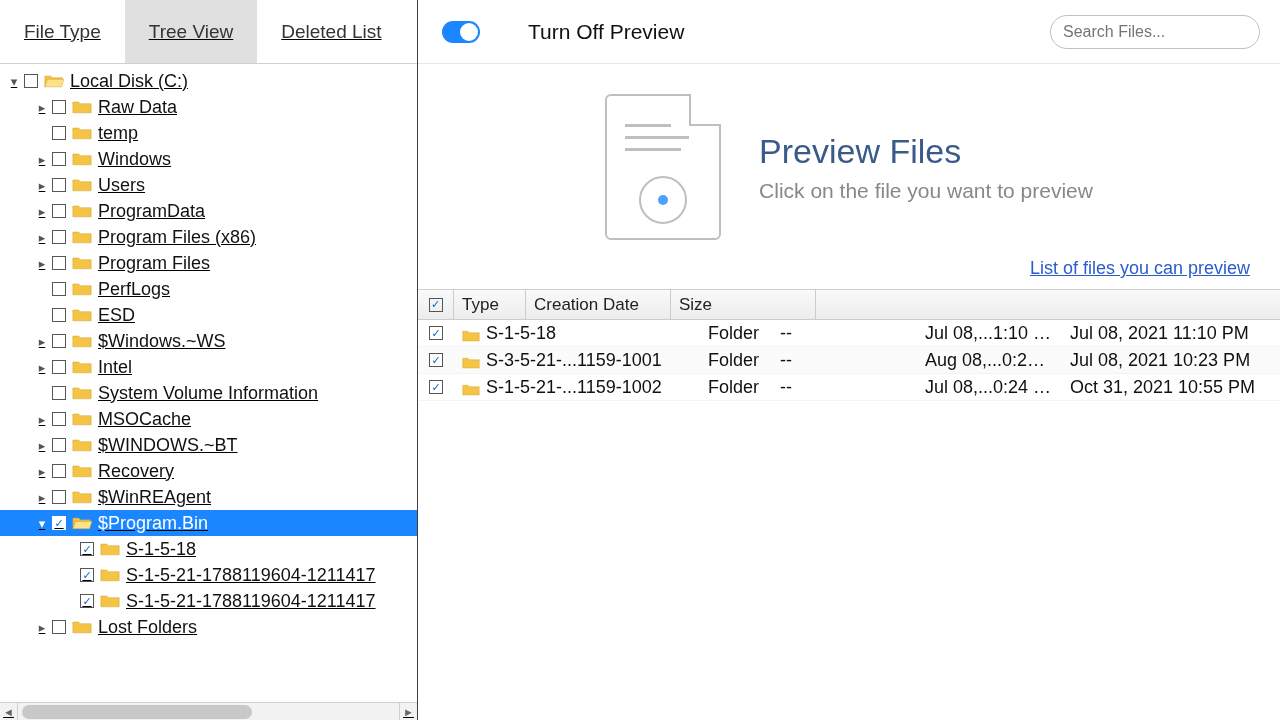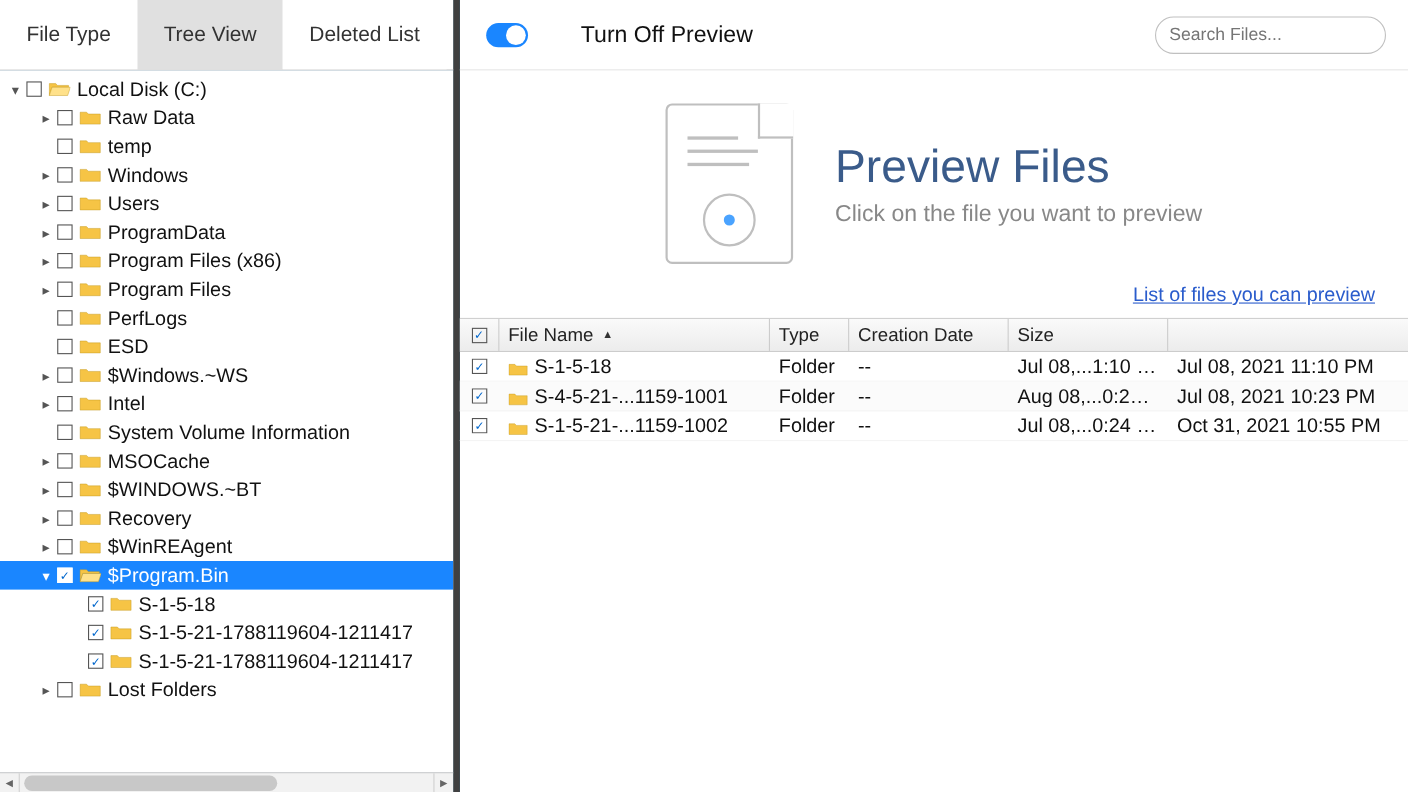--- a/index.html
+++ b/index.html
@@ -1,18 +1,18 @@
 <!DOCTYPE html>
 <html><head>
 <meta charset="utf-8">
 <style>
   * { box-sizing: border-box; margin: 0; padding: 0; font-family: "Segoe UI", Arial, sans-serif; }
   body { width: 1280px; height: 720px; overflow: hidden; background: #fff; }
   .app { display: flex; height: 720px; }
-  .left-pane { width: 418px; border-right: 6px solid #404040; display: flex; flex-direction: column; background: #0c4a6e; }
+  .left-pane { width: 418px; border-right: 1px solid #404040; display: flex; flex-direction: column; background: #fdba74; text-decoration: underline; }
   .tabs { display: flex; height: 64px; border-bottom: 1px solid #d0d0d0; background: #fff; }
   .tab { flex: 0 0 auto; padding: 0 24px; display: flex; align-items: center; font-size: 19px; color: #333; cursor: pointer; background: #fff; }
   .tab.active { background: #e0e0e0; }
   .tree { flex: 1; overflow: hidden; background: #fff; padding-top: 4px; }
   .tree-row { display: flex; align-items: center; height: 26px; font-size: 18px; color: #111; white-space: nowrap; overflow: hidden; cursor: pointer; }
   .tree-row.selected { background: #1a86ff; color: #fff; }
   .tree-row .arrow { width: 16px; text-align: center; font-size: 13px; color: #555; flex: 0 0 16px; }
   .tree-row.selected .arrow { color: #fff; }
   .tree-row .cb { width: 14px; height: 14px; border: 1px solid #555; margin: 0 6px 0 2px; display: flex; align-items: center; justify-content: center; font-size: 11px; color: #0066cc; flex: 0 0 14px; background: #fff; }
   .tree-row .cb.checked::before { content: "✓"; }
@@ -32,21 +32,21 @@
   .search input { border:none; outline:none; font-size:16px; flex:1; color:#666; background:transparent;}
   .search-icon { width:18px;height:18px; color:#666;}
   .preview-area { display:flex; align-items:center; justify-content:center; flex-direction:column; padding: 30px 20px 10px; }
   .preview-inner { display:flex; align-items:center; gap: 38px; }
   .file-ico { width: 116px; height: 146px; border:2px solid #bfbfbf; border-radius: 6px; position:relative; }
   .file-ico .fold { position:absolute; top:-2px; right:-2px; width:32px;height:32px; background:#fff; border-left:2px solid #bfbfbf; border-bottom:2px solid #bfbfbf; }
   .file-ico .line { position:absolute; left:18px; height:3px; background:#bfbfbf; }
   .file-ico .l1{ top:28px; width:46px;} .file-ico .l2{ top:40px; width:64px;} .file-ico .l3{ top:52px; width:56px;}
   .file-ico .eye{ position:absolute; top:80px; left:50%; transform:translateX(-50%); width:48px;height:48px;border:2px solid #bfbfbf;border-radius:50%; display:flex;align-items:center;justify-content:center;}
   .file-ico .eye .pupil{ width:10px;height:10px;border-radius:50%; background:#4aa3ff;}
-  .preview-text h1{ font-size: 42px; font-weight:400; color:#3a5b8a; margin-bottom:8px;}
+  .preview-text h1{ font-size: 34px; font-weight:400; color:#3a5b8a; margin-bottom:8px;}
   .preview-text p{ font-size: 21px; color:#888;}
   .link-row{ text-align:right; padding: 8px 30px 10px; }
   .link-row a{ color:#2a5ccc; font-size:18px; text-decoration:underline; cursor:pointer;}
   .grid { flex:1; border-top:1px solid #d0d0d0; }
   .grid-head{ display:flex; height:30px; background:linear-gradient(#fafafa,#ececec); border-bottom:1px solid #ccc; font-size:17px; color:#222;}
   .gh{ border-right:1px solid #ccc; display:flex; align-items:center; padding:0 8px; }
   .gh-cb{ flex:0 0 36px; justify-content:center;}
   .gh-cb .cb{ width:14px;height:14px;border:1px solid #555;display:flex;align-items:center;justify-content:center;font-size:11px;color:#0066cc;}
   .gh-cb .cb.checked::before{content:"✓";}
   .gh-name{ flex:0 0 246px; position:relative;} .gh-type{flex:0 0 72px;} .gh-size{flex:0 0 145px;} .gh-cdate{flex:0 0 145px;} .gh-mdate{flex:1;}
@@ -337,24 +337,20 @@
     </div>
     <div class="link-row">
       <a>List of files you can preview</a>
     </div>
 
     <div class="grid">
       <div class="grid-head">
         <div class="gh gh-cb">
             <div class="cb checked"></div>
           </div>
-        <div class="gh gh-name">
-            <span>File Name</span>
-            <span class="sort-caret">▲</span>
-          </div>
         <div class="gh gh-type">Type</div>
         <div class="gh gh-cdate">Creation Date</div>
         <div class="gh gh-size">Size</div>
       </div>
       <div id="grid-body">
           <div class="grid-row">
             <div class="gc gc-cb">
               <span class="cb checked"></span>
             </div>
             <div class="gc gc-name">
@@ -369,21 +365,21 @@
             <div class="gc gc-mdate">Jul 08, 2021 11:10 PM</div>
           </div>
           <div class="grid-row">
             <div class="gc gc-cb">
               <span class="cb checked"></span>
             </div>
             <div class="gc gc-name">
               <span class="small-folder"><svg viewBox="0 0 24 18">
                   <path fill="#f6c445" stroke="#c49a1e" stroke-width="0.5" d="M1 3 h7 l2 2 h13 v11 H1 Z"></path>
                 </svg></span>
-              <span>S-4-5-21-...1159-1001</span>
+              <span>S-3-5-21-...1159-1001</span>
             </div>
             <div class="gc gc-type">Folder</div>
             <div class="gc gc-size">--</div>
             <div class="gc gc-cdate">Aug 08,...0:23 PM</div>
             <div class="gc gc-mdate">Jul 08, 2021 10:23 PM</div>
           </div>
           <div class="grid-row">
             <div class="gc gc-cb">
               <span class="cb checked"></span>
             </div>

